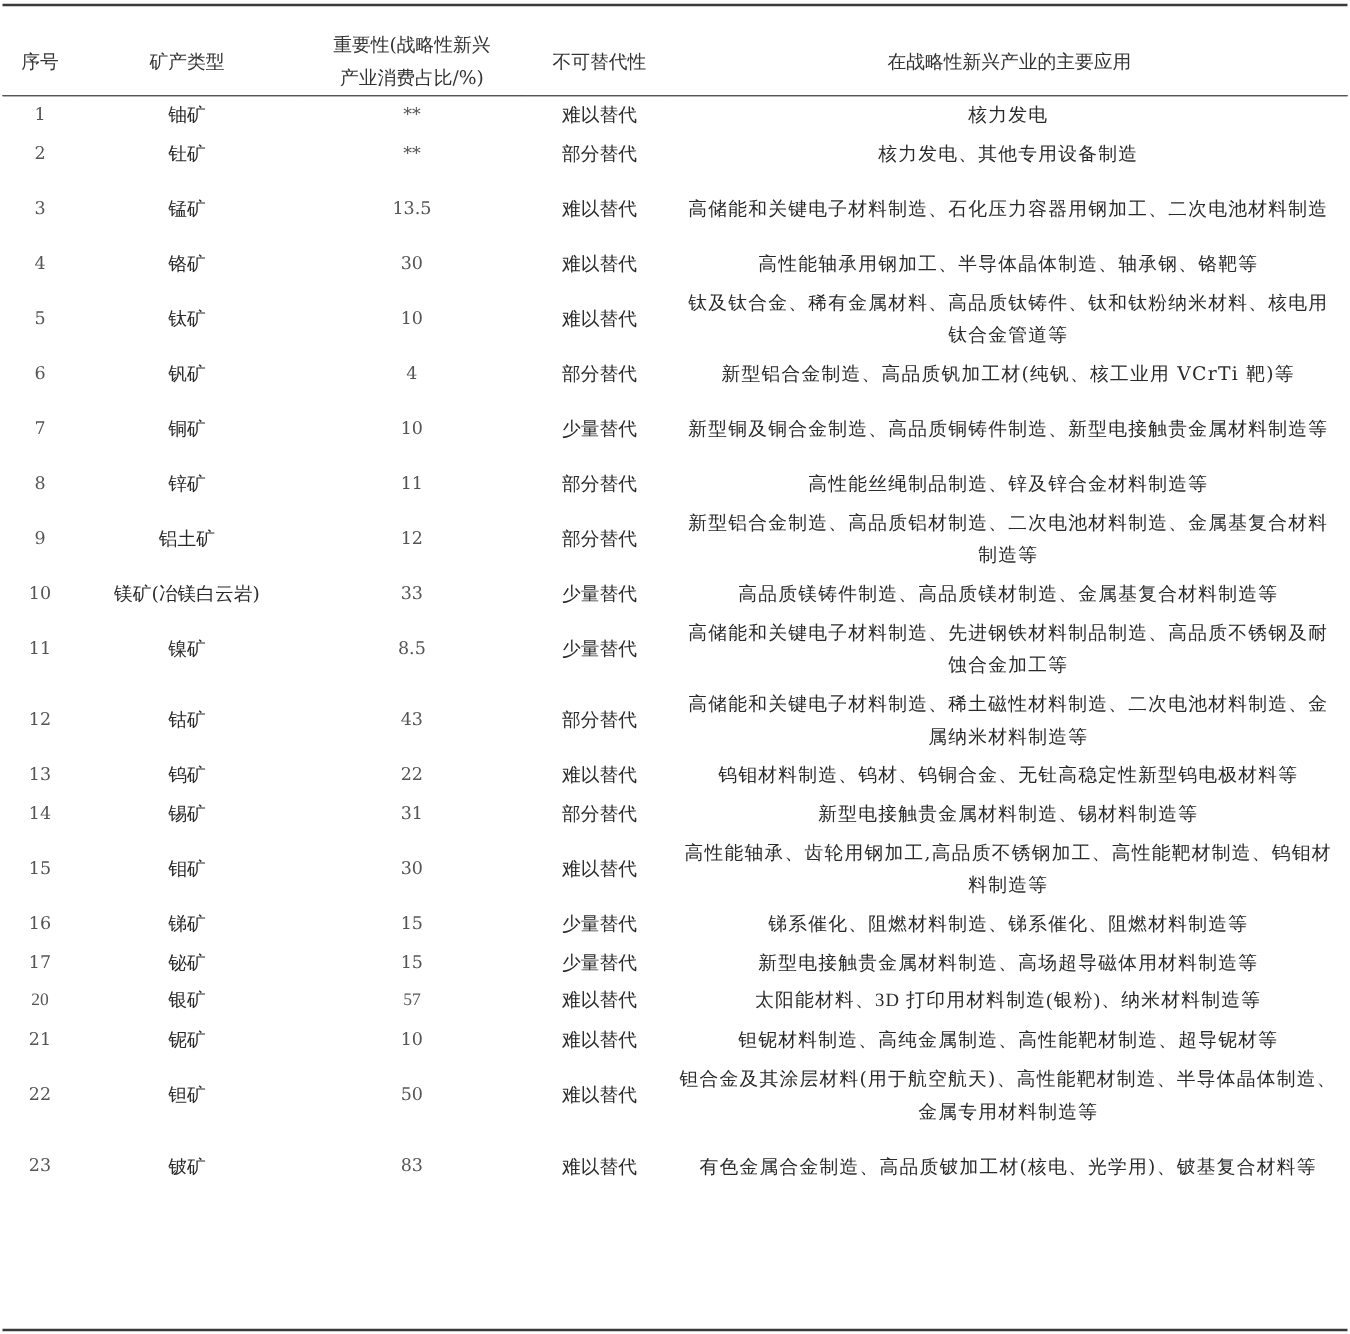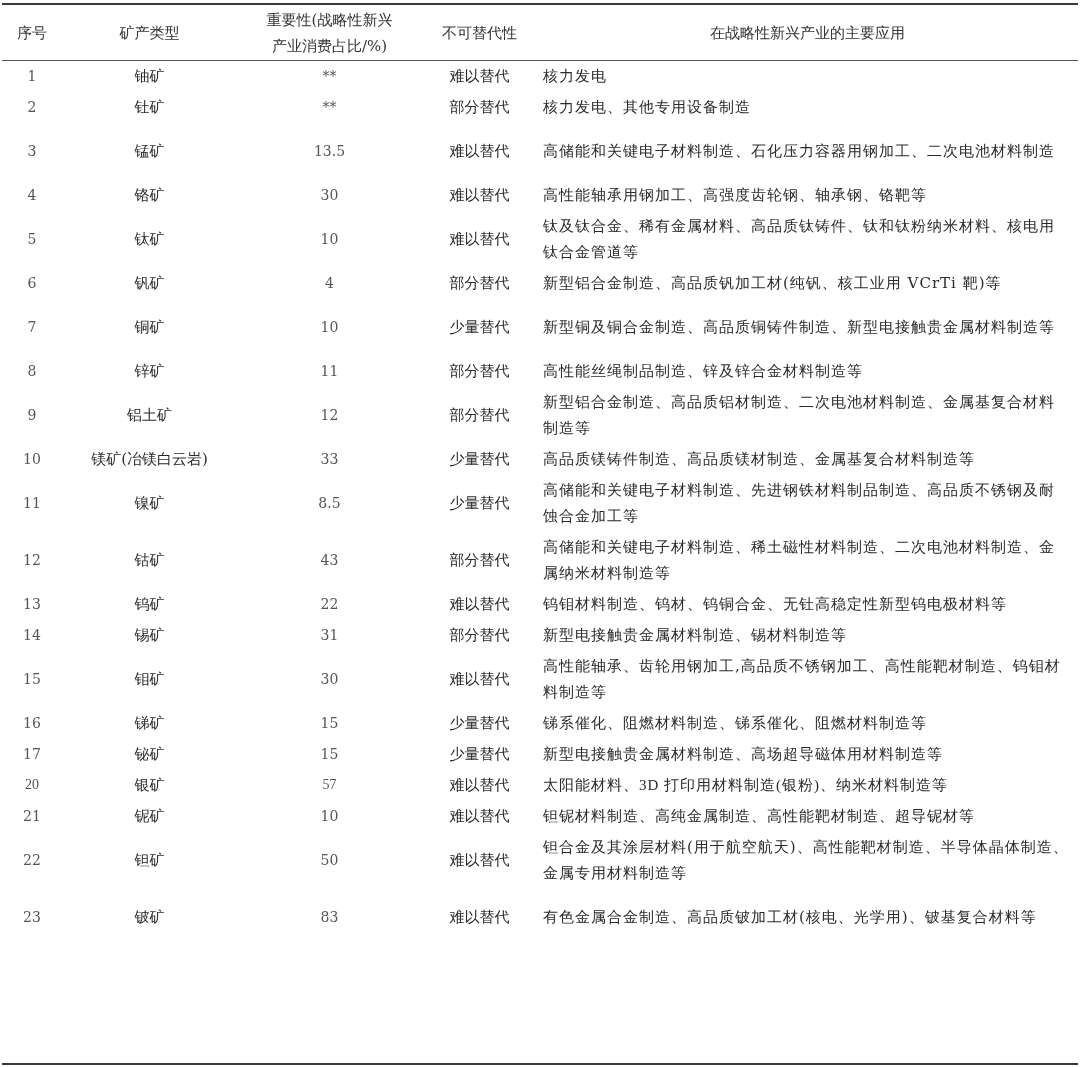--- a/index.html
+++ b/index.html
@@ -1,29 +1,29 @@
 <!DOCTYPE html>
 <html><head>
   <meta charset="utf-8">
   <style>
     html, body { margin: 0; padding: 0; background: #ffffff; }
     body { width: 1080px; height: 1067px; position: relative; overflow: hidden;
       font-family: "DejaVu Serif", "Liberation Serif", serif; color: #2a2a2a; }
     .rule { position: absolute; left: 2px; right: 2px; background: #3a3a3a; }
     .rule.top { top: 3px; height: 2px; }
     .rule.bottom { top: 1063px; height: 2px; }
-    table { position: absolute; left: 2px; top: 5px; width: 1076px; border-collapse: collapse; table-layout: fixed; }
+    table { position: absolute; left: 2px; top: 21px; width: 1076px; border-collapse: collapse; table-layout: fixed; }
     th, td { padding: 0; vertical-align: middle; font-weight: normal; }
     th { font-size: 15px; line-height: 26px; height: 55px; color: #333; }
     td { font-size: 15px; line-height: 26px; }
     col.c1 { width: 60px; } col.c2 { width: 175px; } col.c3 { width: 185px; }
     col.c4 { width: 115px; } col.c5 { width: 541px; }
     td.n, td.t, td.v, td.s { text-align: center; }
     td.n, td.v { font-size: 14px; color: #555; }
-    td.a { text-align: left; padding-left: 6px; padding-right: 8px; letter-spacing: 1px; }
+    td.a { text-align: center; padding-left: 6px; padding-right: 8px; letter-spacing: 1px; }
     th.app { }
     thead tr { border-bottom: 1px solid #555; }
   </style>
 </head>
 <body>
 
 <div class="rule top"></div>
 <div class="rule bottom"></div>
 
 <table>
@@ -66,21 +66,21 @@
         <td class="t">锰矿</td>
         <td class="v">13.5</td>
         <td class="s">难以替代</td>
         <td class="a">高储能和关键电子材料制造、石化压力容器用钢加工、二次电池材料制造</td>
       </tr>
       <tr style="height: 31px;">
         <td class="n">4</td>
         <td class="t">铬矿</td>
         <td class="v">30</td>
         <td class="s">难以替代</td>
-        <td class="a">高性能轴承用钢加工、高强度齿轮钢、轴承钢、铬靶等</td>
+        <td class="a">高性能轴承用钢加工、半导体晶体制造、轴承钢、铬靶等</td>
       </tr>
       <tr style="height: 57px;">
         <td class="n">5</td>
         <td class="t">钛矿</td>
         <td class="v">10</td>
         <td class="s">难以替代</td>
         <td class="a">钛及钛合金、稀有金属材料、高品质钛铸件、钛和钛粉纳米材料、核电用钛合金管道等</td>
       </tr>
       <tr style="height: 31px;">
         <td class="n">6</td>

